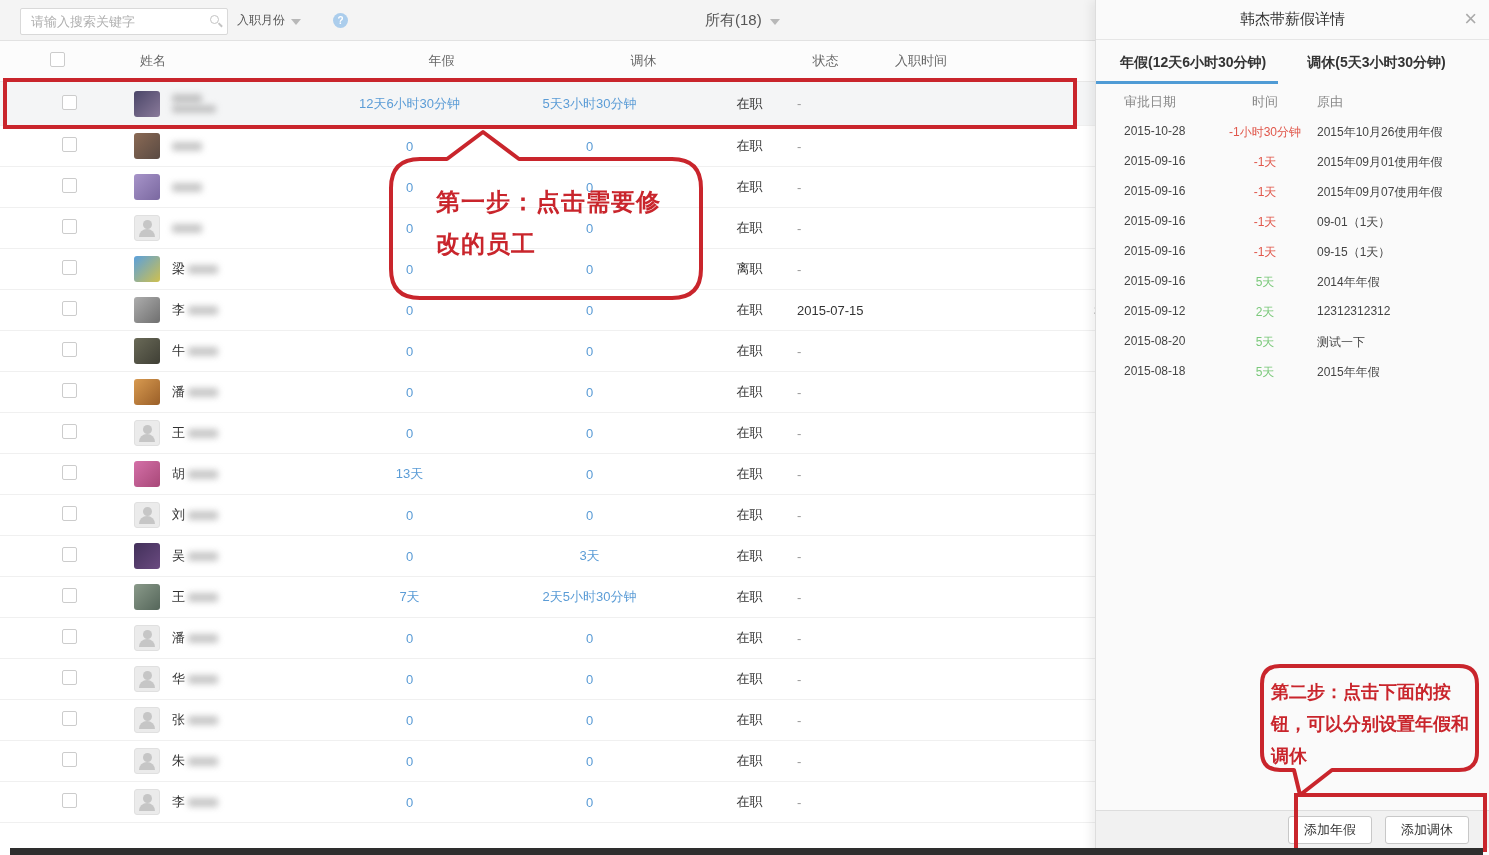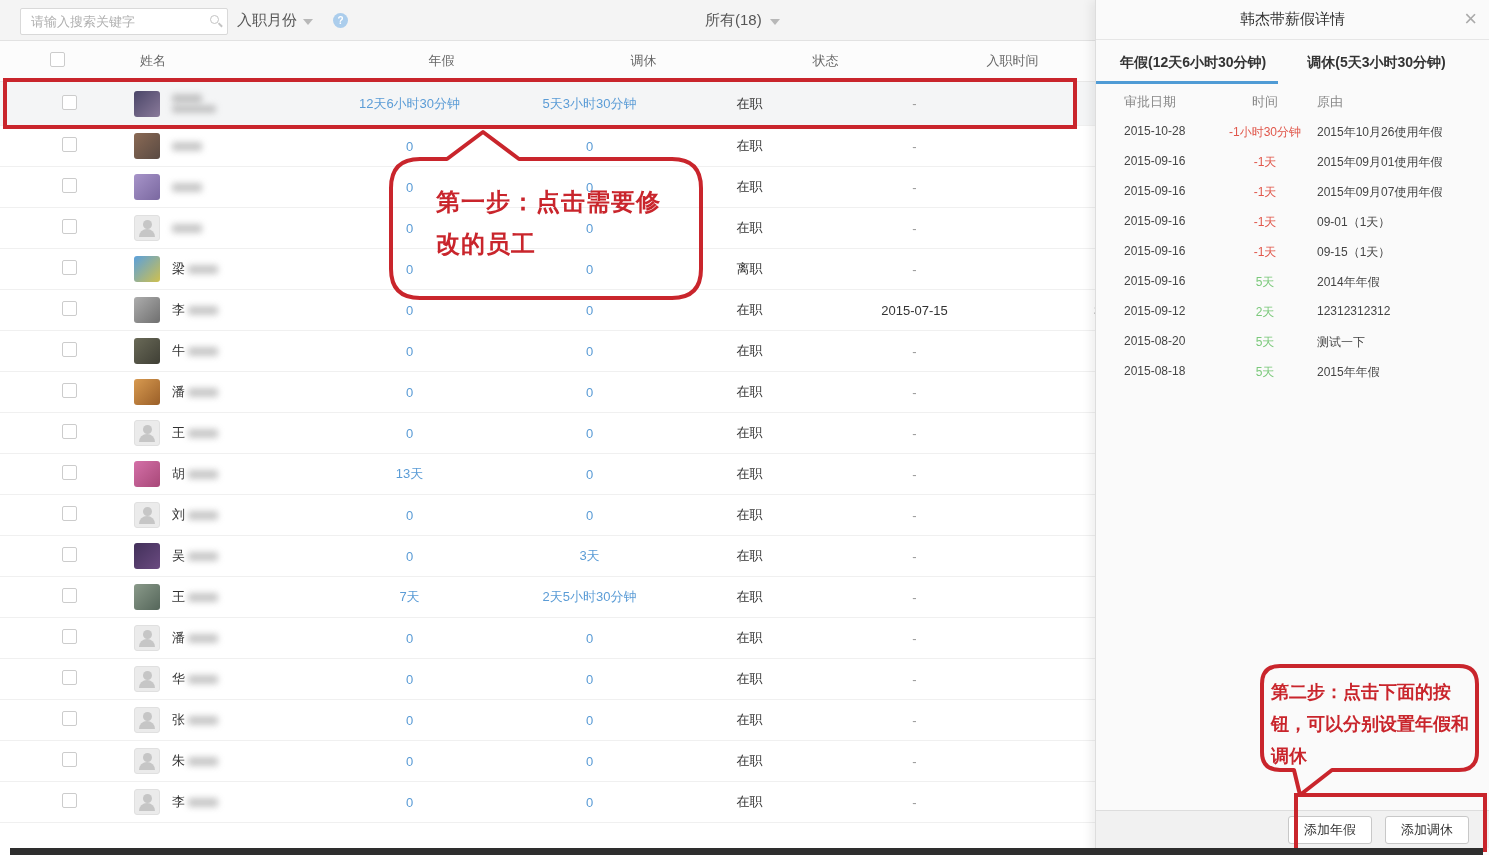--- a/index.html
+++ b/index.html
@@ -13,39 +13,39 @@
   .searchbox { position:absolute; left:20px; top:8px; width:208px; height:27px; }
   .searchbox input { width:100%; height:100%; border:1px solid #d9d9d9; border-radius:2px;
     padding:0 28px 0 10px; font-size:13px; color:#333; background:#fff; outline:none;
     font-family:inherit; }
   .searchbox input::placeholder { color:#b0b0b0; }
   .mag { position:absolute; right:9px; top:7px; width:9px; height:9px;
     border:1.5px solid #c4c4c4; border-radius:50%; }
   .mag::after { content:""; position:absolute; left:7px; top:8px; width:5px; height:1.5px;
     background:#c4c4c4; transform:rotate(45deg); }
   .filter { position:absolute; left:237px; top:0; height:41px; display:flex;
-    align-items:center; gap:6px; font-size:15px; color:#555; cursor:pointer; }
+    align-items:center; gap:6px; font-size:12px; color:#555; cursor:pointer; }
   .caret { width:0; height:0; border-left:5px solid transparent; border-right:5px solid transparent;
     border-top:6px solid #b8b8b8; display:inline-block; margin-top:2px; }
   .help { position:absolute; left:333px; top:13px; width:15px; height:15px; border-radius:50%;
     background:#abcdec; color:#fff; font-size:10px; font-weight:bold; text-align:center;
     line-height:15px; cursor:pointer; }
   .scope { position:absolute; left:705px; top:0; height:41px; display:flex;
     align-items:center; gap:8px; font-size:15px; color:#555; cursor:pointer; }
 
   .thead { display:flex; align-items:center; height:41px; background:#fcfcfc;
     border-bottom:1px solid #e8e8e8; color:#666;gap:22px; }
   .c { flex:none; }
   .c1 { width:110px; padding-left:50px; }
   .c2 { width:220px; display:flex; align-items:center; }
   .c2.hd { padding-left:8px; }
   .c3 { width:135px; text-align:center; }
   .c4 { width:225px; text-align:center; }
   .c5 { width:95px; text-align:center; }
-  .c6 { width:235px; text-align:center; }
+  .c6 { width:235px; text-align:left; }
   .c7 { flex:1 1 auto; padding-left:62px; overflow:hidden; white-space:nowrap; }
 
   .trow { display:flex; align-items:center; height:41px; background:#fff;
     border-bottom:1px solid #f0f0f0; cursor:pointer;padding-left:12px; }
   .trow-first { height:44px; background:#f4f5f6; }
   .cbox { display:inline-block; width:15px; height:15px; border:1px solid #ccc;
     border-radius:2px; background:#fff; cursor:pointer; }
   .avatar { display:inline-block; width:26px; height:26px; border-radius:3px;
     margin-left:12px; flex:none; }
   .av-ph { background:#ebebeb; border:1px solid #e0e0e0; position:relative; }

